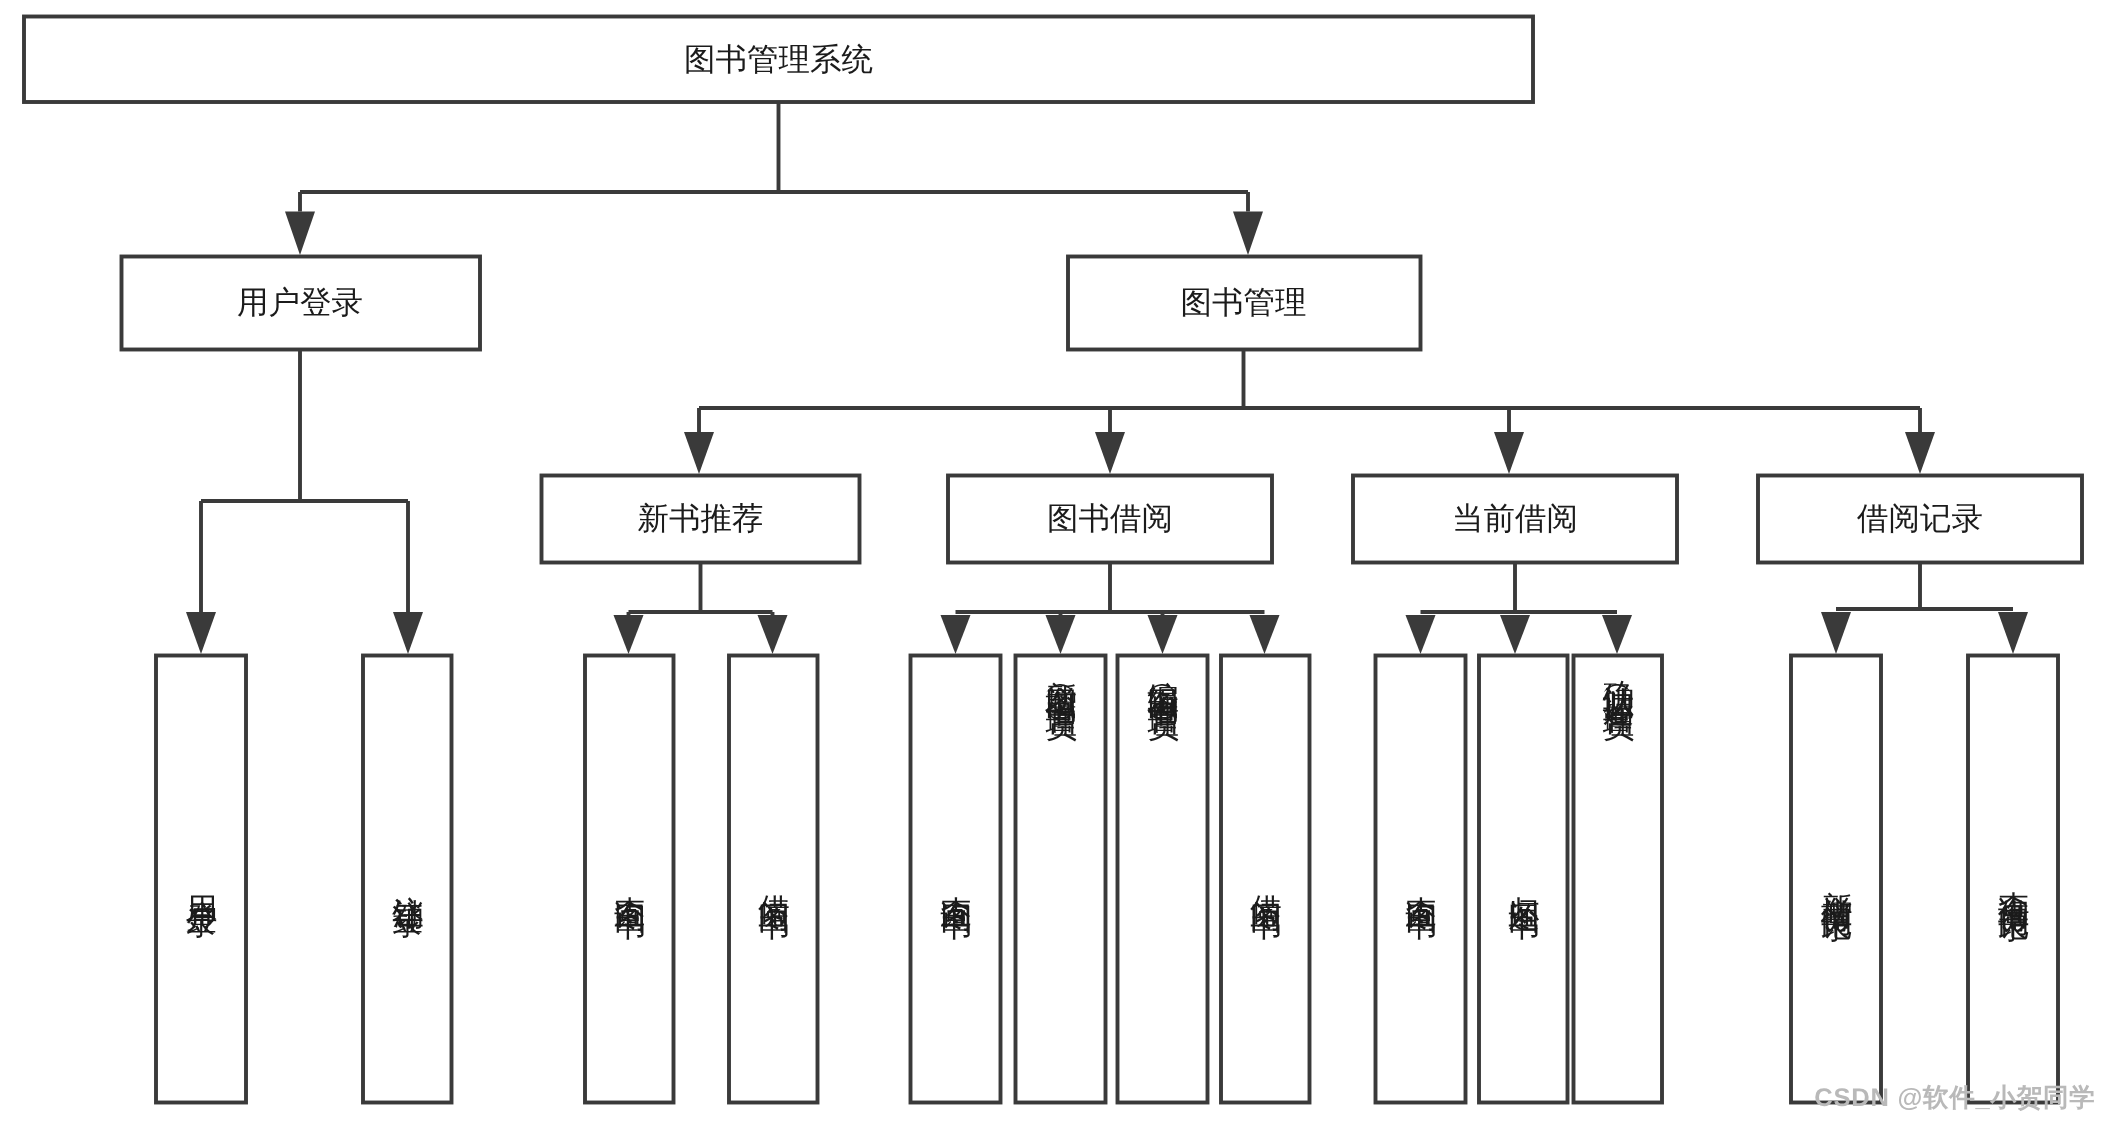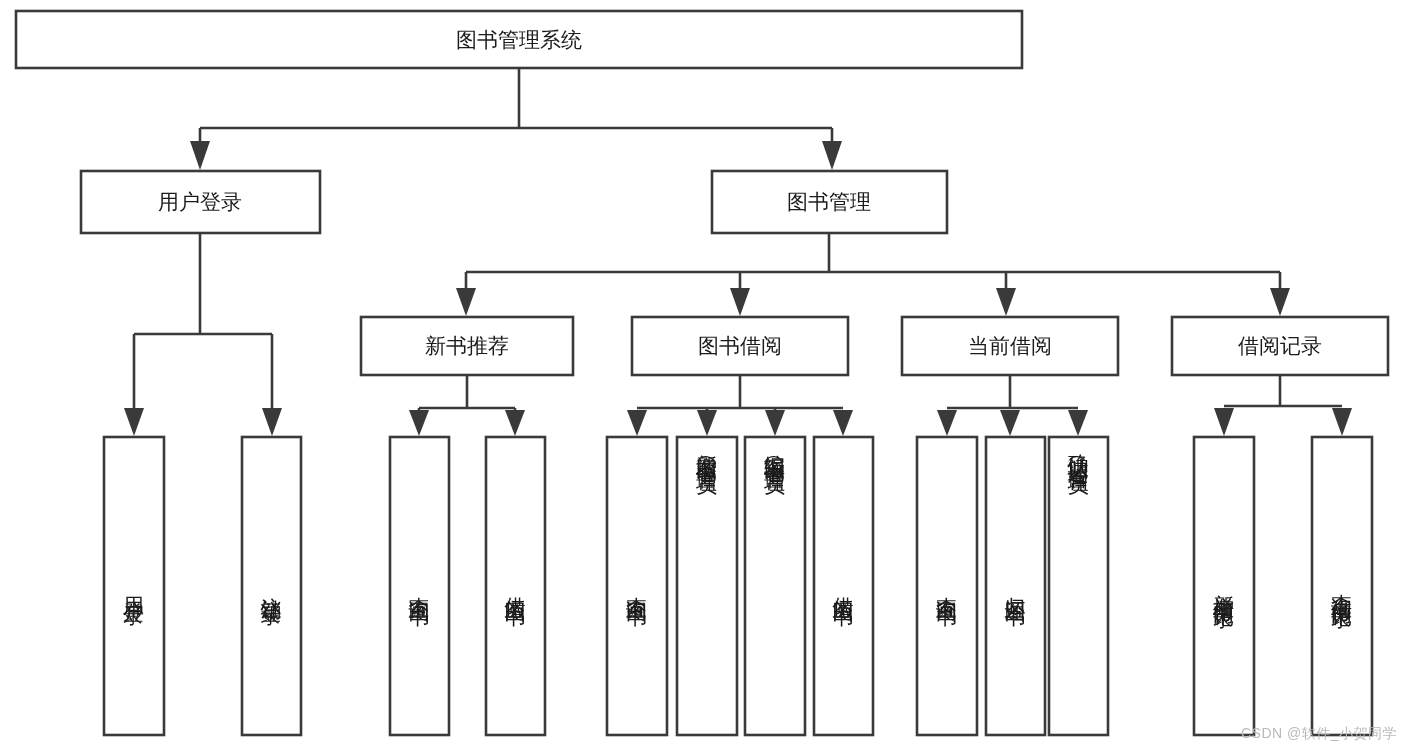--- a/index.html
+++ b/index.html
@@ -63,24 +63,25 @@
     line-height: 1.0;
     color: #1b1b1b;
     letter-spacing: 3px;
     white-space: nowrap;
   }
   #watermark {
     position: absolute;
     right: 8px;
     bottom: 4px;
     font-family: "Liberation Sans", "DejaVu Sans", sans-serif;
-    font-size: 14px;
+    font-size: 17px;
     color: #b9b9b9;
     letter-spacing: 0.5px;
     white-space: nowrap;
+    font-weight: bold;
   }
 </style>
 </head>
 <body>
 
 <div id="diagram-root">
 
   <svg id="flow" viewBox="0 0 1405 747">
 
     <g>

